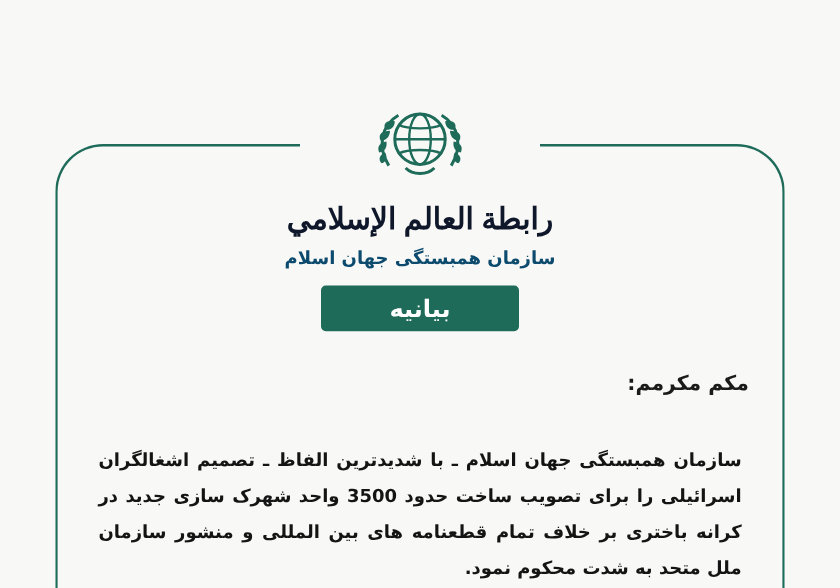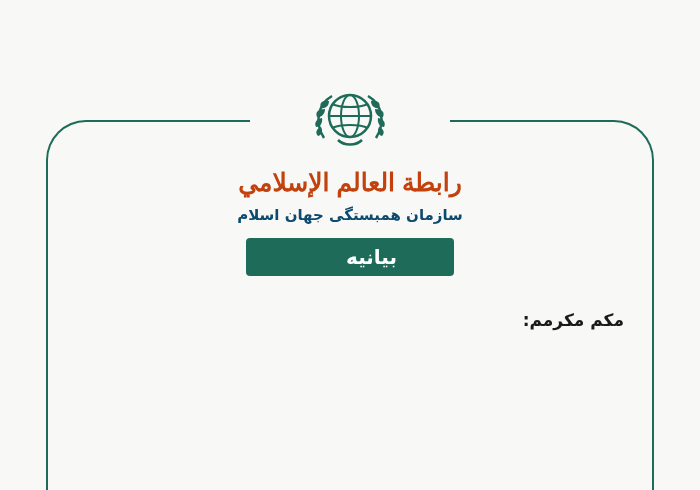--- a/index.html
+++ b/index.html
@@ -52,25 +52,25 @@
   }
   .emblem svg {
     display: inline-block;
   }
   .org-script {
     position: absolute;
     left: 0;
     right: 0;
     top: 168px;
     text-align: center;
-    color: #c2410c;
+    color: #0f172a;
     font-size: 25px;
     font-weight: bold;
     letter-spacing: 0px;
-    font-family: Liberation Sans, sans-serif;
+    font-family: Liberation Serif, serif;
     direction: rtl;
   }
   .org-fa {
     position: absolute;
     left: 0;
     right: 0;
     top: 206px;
     text-align: center;
     color: #0c4a6e;
     font-size: 15px;
@@ -87,21 +87,20 @@
     background: #1d6b58;
     border-radius: 4px;
     color: #ffffff;
     font-size: 20px;
     font-weight: bold;
     display: flex;
     align-items: center;
     justify-content: center;
     direction: rtl;
     letter-spacing: 1px;
-    padding-left: 43px;
   }
   .salutation {
     position: absolute;
     right: 76px;
     top: 310px;
     color: #1a1a1a;
     font-size: 17px;
     font-weight: bold;
     direction: rtl;
     letter-spacing: 1px;
@@ -159,14 +158,17 @@
     </svg>
   </div>
 
   <div class="org-script">رابطة العالم الإسلامي</div>
   <div class="org-fa">سازمان همبستگی جهان اسلام</div>
 
   <div class="badge">بیانیه</div>
 
   <div class="salutation">مکم مکرمم:</div>
 
+  <div class="body-text">
+    <p>سازمان همبستگی جهان اسلام ـ با شدیدترین الفاظ ـ تصمیم اشغالگران اسرائیلی را برای تصویب ساخت حدود 3500 واحد شهرک سازی جدید در کرانه باختری بر خلاف تمام قطعنامه های بین المللی و منشور سازمان ملل متحد به شدت محکوم نمود.</p>
+  </div>
 
 </div>
 
 </body></html>

